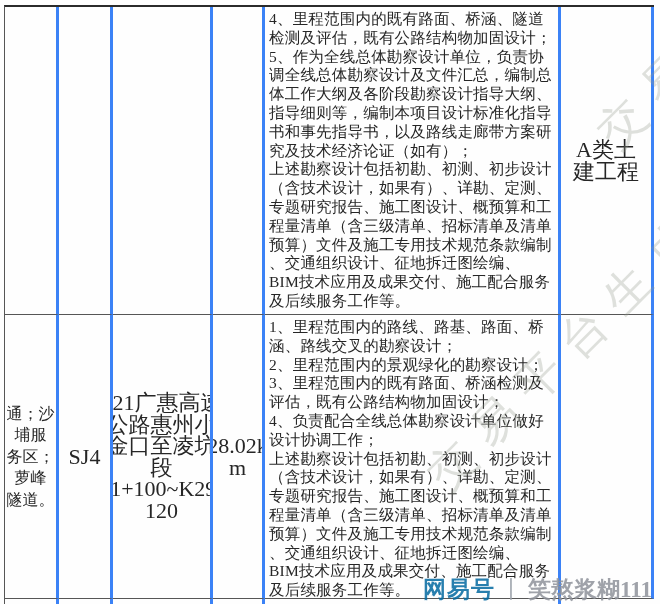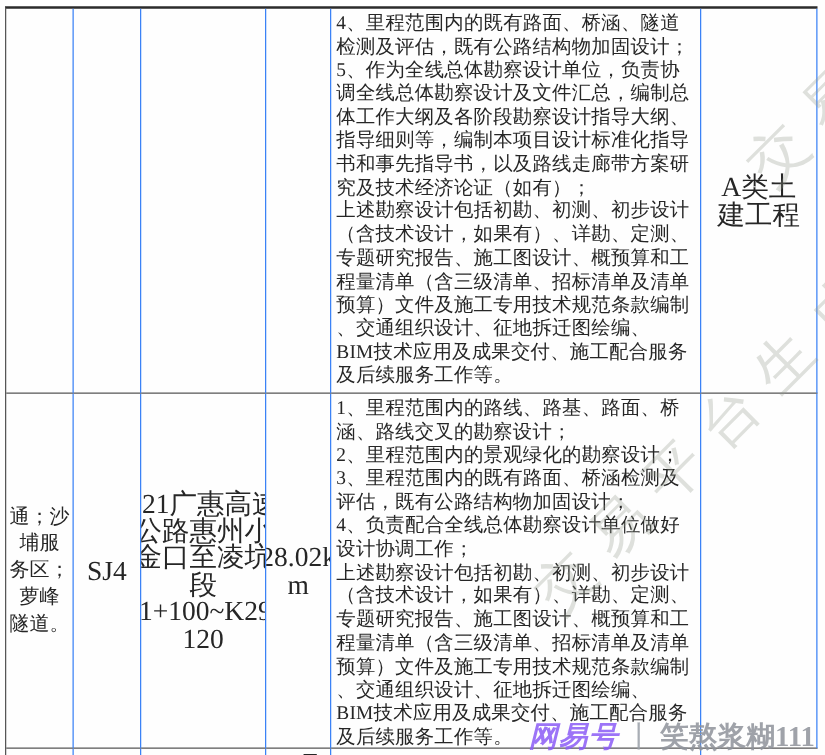--- a/index.html
+++ b/index.html
@@ -14,21 +14,21 @@
   }
   .grid-table {
     position:absolute; left:4px; top:5px;
     display:grid;
     grid-template-columns:54px 54px 100px 52px 296px 93px;
     grid-template-rows:308px 284px 70px;
     border-top:2px solid #2b2b2b;
     border-left:1px solid #565656;
   }
   .cell {
-    border-right:1px solid #3b82f6;
+    border-right:3px solid #3b82f6;
     border-bottom:1px solid #565656;
     white-space:pre-line;
     overflow:hidden;
   }
   .cell.center {
     display:flex; align-items:center; justify-content:center;
     text-align:center;
     font-size:22px; line-height:21.5px;
   }
   .cell.scope {
@@ -55,21 +55,21 @@
   .wm1 { left:414px; top:460px; }
   .wm2 { left:584px; top:118px; }
   .footer-wm {
     position:absolute; right:8px; bottom:1px;
     display:flex; align-items:baseline; gap:5px;
     font-size:23px; line-height:26px;
     color:#8f939b; opacity:0.85;
     font-weight:bold;
     pointer-events:none;
   }
-  .footer-wm .brand { font-style:italic; color:#8b5cf6; letter-spacing:1px; }
+  .footer-wm .brand { color:#0369a1; letter-spacing:1px; }
   .footer-wm .bar { font-weight:normal; color:#9aa0a8; }
 </style>
 </head>
 <body>
 
 <div class="page">
 
   <div class="grid-table">
 
     <div class="cell center"></div>

